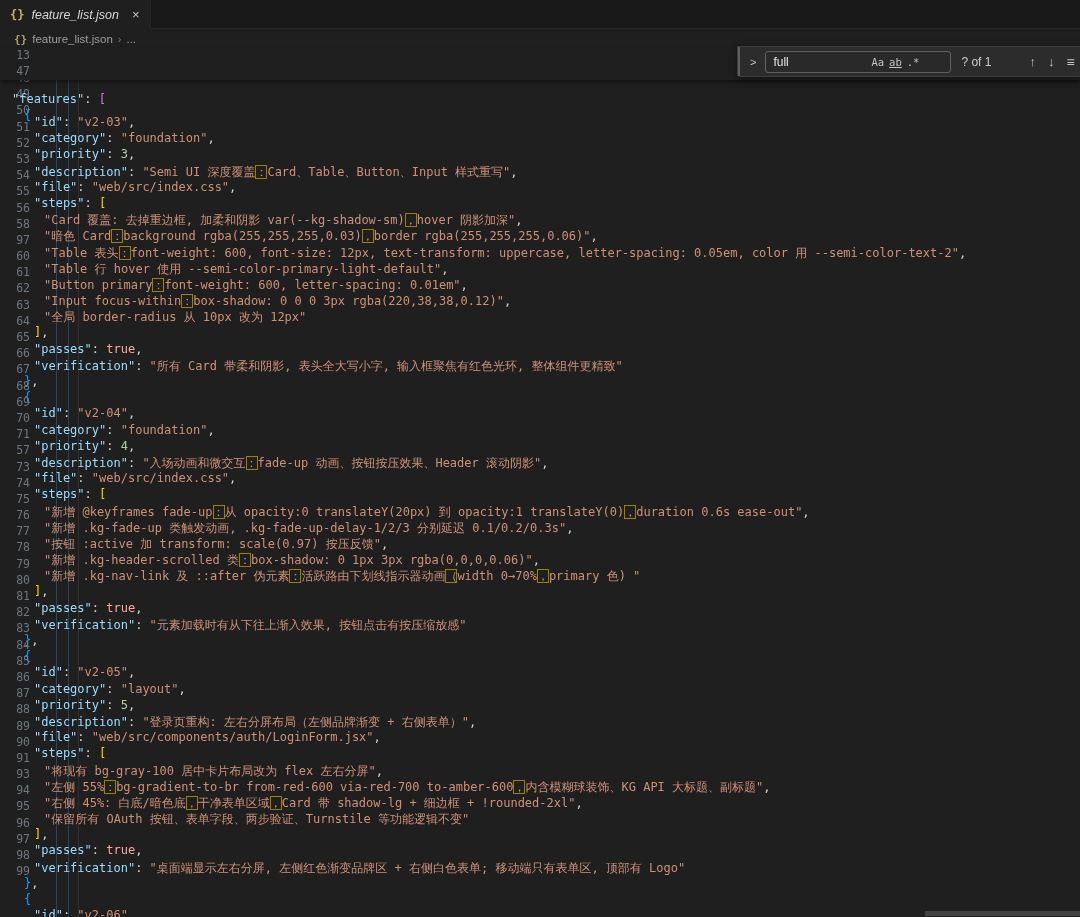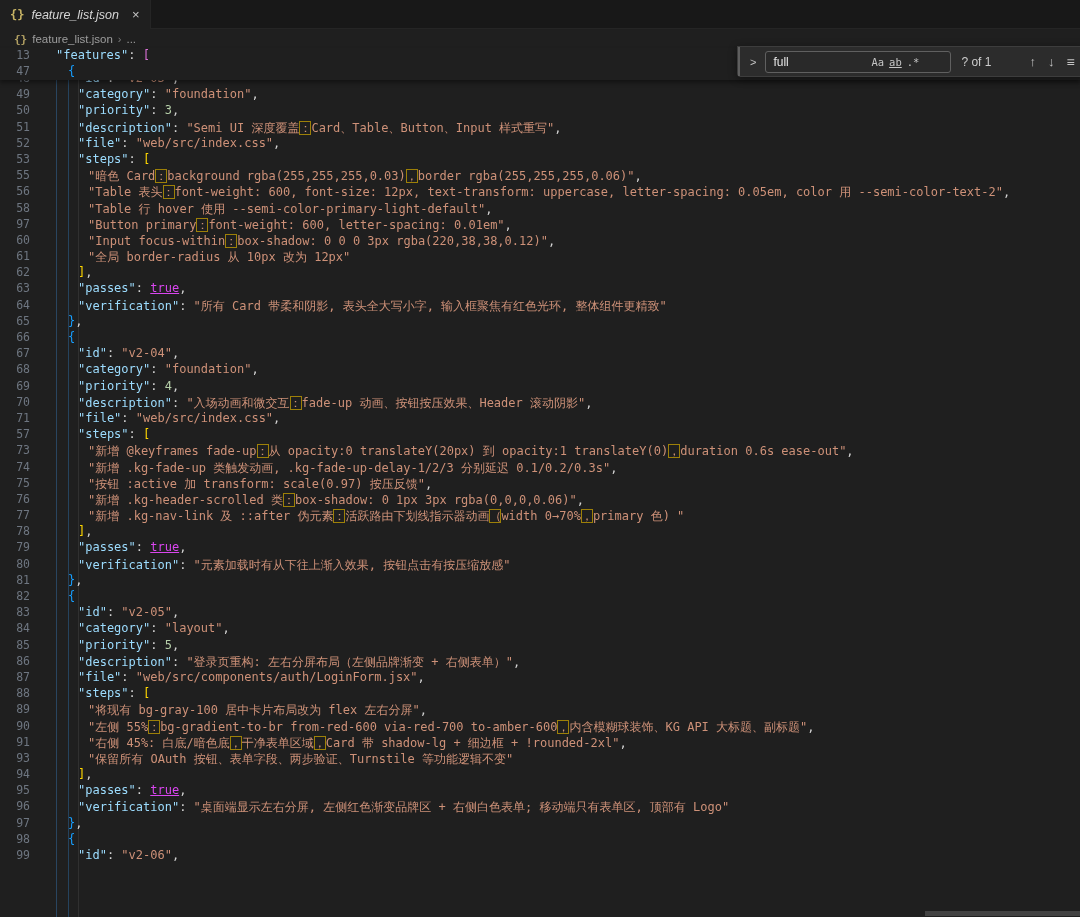--- a/index.html
+++ b/index.html
@@ -22,28 +22,28 @@
     color:#9d9d9d; font-size:11.5px; }
   #breadcrumb .json-ic { color:#b3a163; font:600 11px "DejaVu Sans Mono", monospace; }
   #breadcrumb .chev { color:#7a7a7a; font-size:11px; }
 
   
   #editor { position:absolute; left:0; top:48px; width:1080px; height:869px; }
   .guide { position:absolute; top:0; bottom:0; width:1px; z-index:1; }
   #content { position:absolute; left:0; top:32px; right:0; bottom:0; z-index:2; }
   #code-lines { margin-top:-9px; position:relative; }
   .code-row { display:flex; height:16.2px; line-height:16.2px; white-space:pre;
-    font:12px "DejaVu Sans Mono", monospace; }
+    font:12px "DejaVu Sans Mono", monospace;flex-direction:column; }
   .gutter { width:44px; flex:0 0 44px; text-align:right; padding-right:14px;
     color:#6e7681; font-size:11.5px; user-select:none; }
   .code { flex:1; }
   .tk-k { color:#9cdcfe; }
   .tk-s { color:#ce9178; }
   .tk-n { color:#b5cea8; }
-  .tk-b { color:#d946ef;text-decoration:underline; }
+  .tk-b { color:#fca5a5; }
   .tk-d { color:#d4d4d4; }
   .tk-g { color:#ffd700; }
   .tk-pk { color:#da70d6; }
   .tk-bl { color:#179fff; }
   .tk-sb { color:#ce9178; box-shadow:inset 0 0 0 1px #9d8008; }
 
   
   #sticky { position:absolute; left:0; top:0; width:1080px; height:32.4px;
     background:#1f1f1f; z-index:5; box-shadow:0 3px 4px rgba(0,0,0,0.38); }
 
@@ -97,20 +97,21 @@
     <div class="guide" style="left:68px; background:rgba(45,110,170,0.45);"></div>
     <div class="guide" style="left:78px; background:#303030;"></div>
     <div id="content">
       <div id="code-lines">
           <div class="code-row"><span class="gutter">48</span><span class="code" style="padding-left: 34px;"><span class="tk-k">"id"</span><span class="tk-d">: </span><span class="tk-s">"v2-03"</span><span class="tk-d">,</span></span></div>
           <div class="code-row"><span class="gutter">49</span><span class="code" style="padding-left: 34px;"><span class="tk-k">"category"</span><span class="tk-d">: </span><span class="tk-s">"foundation"</span><span class="tk-d">,</span></span></div>
           <div class="code-row"><span class="gutter">50</span><span class="code" style="padding-left: 34px;"><span class="tk-k">"priority"</span><span class="tk-d">: </span><span class="tk-n">3</span><span class="tk-d">,</span></span></div>
           <div class="code-row"><span class="gutter">51</span><span class="code" style="padding-left: 34px;"><span class="tk-k">"description"</span><span class="tk-d">: </span><span class="tk-s">"Semi UI 深度覆盖</span><span class="tk-sb">：</span><span class="tk-s">Card、Table、Button、Input 样式重写"</span><span class="tk-d">,</span></span></div>
           <div class="code-row"><span class="gutter">52</span><span class="code" style="padding-left: 34px;"><span class="tk-k">"file"</span><span class="tk-d">: </span><span class="tk-s">"web/src/index.css"</span><span class="tk-d">,</span></span></div>
           <div class="code-row"><span class="gutter">53</span><span class="code" style="padding-left: 34px;"><span class="tk-k">"steps"</span><span class="tk-d">: </span><span class="tk-g">[</span></span></div>
+          <div class="code-row"><span class="gutter">54</span><span class="code" style="padding-left: 44px;"><span class="tk-s">"Card 覆盖: 去掉重边框, 加柔和阴影 var(--kg-shadow-sm)</span><span class="tk-sb">，</span><span class="tk-s">hover 阴影加深"</span><span class="tk-d">,</span></span></div>
           <div class="code-row"><span class="gutter">55</span><span class="code" style="padding-left: 44px;"><span class="tk-s">"暗色 Card</span><span class="tk-sb">：</span><span class="tk-s">background rgba(255,255,255,0.03)</span><span class="tk-sb">，</span><span class="tk-s">border rgba(255,255,255,0.06)"</span><span class="tk-d">,</span></span></div>
           <div class="code-row"><span class="gutter">56</span><span class="code" style="padding-left: 44px;"><span class="tk-s">"Table 表头</span><span class="tk-sb">：</span><span class="tk-s">font-weight: 600, font-size: 12px, text-transform: uppercase, letter-spacing: 0.05em, color 用 --semi-color-text-2"</span><span class="tk-d">,</span></span></div>
           <div class="code-row"><span class="gutter">58</span><span class="code" style="padding-left: 44px;"><span class="tk-s">"Table 行 hover 使用 --semi-color-primary-light-default"</span><span class="tk-d">,</span></span></div>
           <div class="code-row"><span class="gutter">97</span><span class="code" style="padding-left: 44px;"><span class="tk-s">"Button primary</span><span class="tk-sb">：</span><span class="tk-s">font-weight: 600, letter-spacing: 0.01em"</span><span class="tk-d">,</span></span></div>
           <div class="code-row"><span class="gutter">60</span><span class="code" style="padding-left: 44px;"><span class="tk-s">"Input focus-within</span><span class="tk-sb">：</span><span class="tk-s">box-shadow: 0 0 0 3px rgba(220,38,38,0.12)"</span><span class="tk-d">,</span></span></div>
           <div class="code-row"><span class="gutter">61</span><span class="code" style="padding-left: 44px;"><span class="tk-s">"全局 border-radius 从 10px 改为 12px"</span></span></div>
           <div class="code-row"><span class="gutter">62</span><span class="code" style="padding-left: 34px;"><span class="tk-g">]</span><span class="tk-d">,</span></span></div>
           <div class="code-row"><span class="gutter">63</span><span class="code" style="padding-left: 34px;"><span class="tk-k">"passes"</span><span class="tk-d">: </span><span class="tk-b">true</span><span class="tk-d">,</span></span></div>
           <div class="code-row"><span class="gutter">64</span><span class="code" style="padding-left: 34px;"><span class="tk-k">"verification"</span><span class="tk-d">: </span><span class="tk-s">"所有 Card 带柔和阴影, 表头全大写小字, 输入框聚焦有红色光环, 整体组件更精致"</span></span></div>
           <div class="code-row"><span class="gutter">65</span><span class="code" style="padding-left: 24px;"><span class="tk-bl">}</span><span class="tk-d">,</span></span></div>

